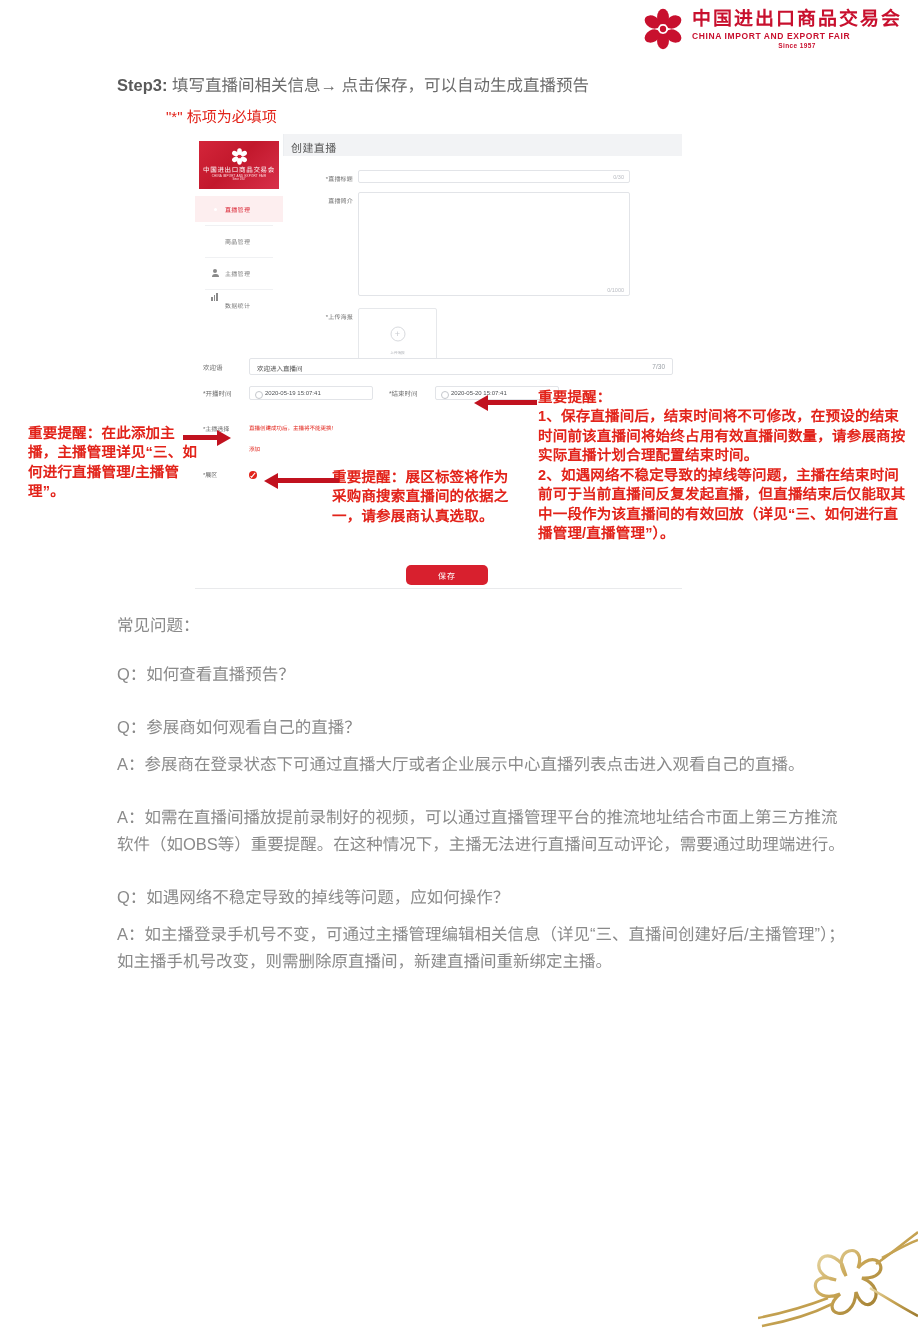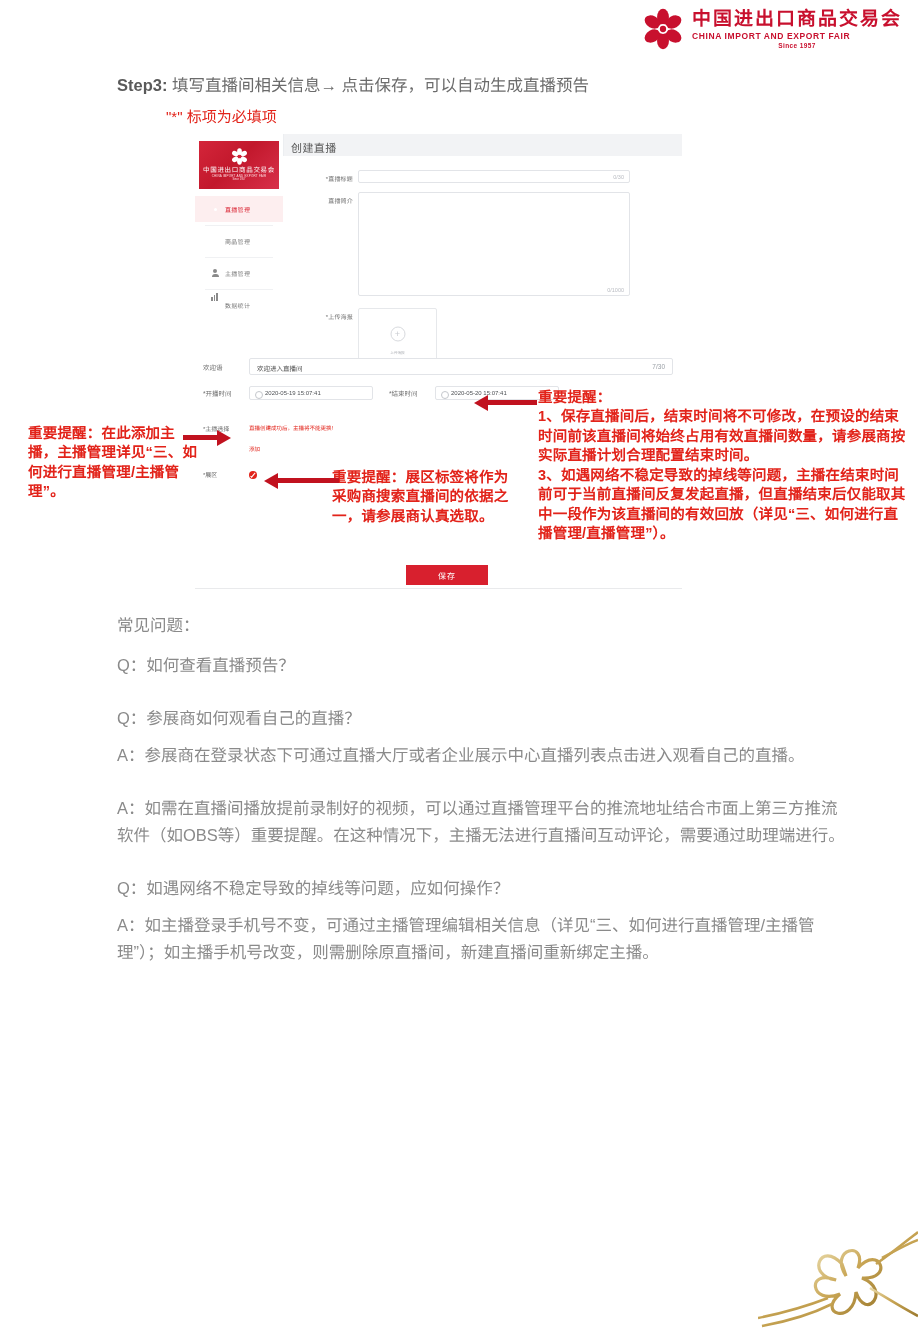--- a/index.html
+++ b/index.html
@@ -172,21 +172,21 @@
     background: #e2231a; position: relative;
   }
   .zone-dot::after {
     content: ""; position: absolute; left: 2.8px; top: 1px;
     width: 2.4px; height: 5.5px; border: 1px solid #fff; border-top: 0; border-left: 0;
     transform: rotate(40deg); box-sizing: border-box;
   }
 
   .save-btn {
     position: absolute; left: 406px; top: 565px;
-    width: 82px; height: 20px; border-radius: 0;
+    width: 82px; height: 20px; border-radius: 5px;
     background: #d8202e; color: #fff; font-size: 8px;
     display: flex; align-items: center; justify-content: center;
     letter-spacing: 1px;
   }
   .shot-bottom-rule {
     position: absolute; left: 195px; top: 588px; width: 487px; height: 1px; background: #e9eaec;
   }
 
   
   .anno {
@@ -203,21 +203,21 @@
   .arrow-line { position: absolute; height: 5px; background: #c1121f; top: 0; left: 0; }
   .arrow-head {
     position: absolute; top: -5.5px; width: 0; height: 0;
     border-top: 8px solid transparent; border-bottom: 8px solid transparent;
   }
   .arrow-right .arrow-head { border-left: 14px solid #c1121f; }
   .arrow-left  .arrow-head { border-right: 14px solid #c1121f; left: 0; }
 
   
   .faq { position: absolute; left: 117px; top: 612px; width: 730px; }
-  .faq-title { font-size: 16.5px; color: #8a8a8a; margin-bottom: 16px; }
+  .faq-title { font-size: 16.5px; color: #8a8a8a; margin-bottom: 25px; }
   .qa { margin-bottom: 26px; }
   .qa p {
     margin: 0 0 11px 0;
     font-size: 16.5px; line-height: 1.62; color: #8a8a8a;
   }
   .qa p.ans { color: #8a8a8a; }
 
   
   .ribbon { position: absolute; right: 0; bottom: 0; width: 160px; height: 120px; }
 </style>
@@ -369,21 +369,21 @@
   </div>
 </div>
 
 <div class="save-btn">保存</div>
 <div class="shot-bottom-rule"></div>
 
 <div class="anno anno-left">重要提醒：在此添加主播，主播管理详见“三、如何进行直播管理/主播管理”。</div>
 <div class="anno anno-mid">重要提醒：展区标签将作为采购商搜索直播间的依据之一，请参展商认真选取。</div>
 <div class="anno anno-right" style="white-space: pre-wrap;">重要提醒：
 1、保存直播间后，结束时间将不可修改，在预设的结束时间前该直播间将始终占用有效直播间数量，请参展商按实际直播计划合理配置结束时间。
-3、如遇网络不稳定导致的掉线等问题，主播在结束时间前可于当前直播间反复发起直播，但直播结束后仅能取其中一段作为该直播间的有效回放（详见“三、如何进行直播管理/直播管理”）。</div>
+2、如遇网络不稳定导致的掉线等问题，主播在结束时间前可于当前直播间反复发起直播，但直播结束后仅能取其中一段作为该直播间的有效回放（详见“三、如何进行直播管理/直播管理”）。</div>
 
 <div class="arrow arrow-right" style="left:183px; top:435px; width:48px;">
   <div class="arrow-line" style="width:36px;"></div>
   <div class="arrow-head" style="left:34px;"></div>
 </div>
 <div class="arrow arrow-left" style="left:264px; top:478px; width:66px;">
   <div class="arrow-line" style="width:62px; left:13px;"></div>
   <div class="arrow-head" style="left:0;"></div>
 </div>
 <div class="arrow arrow-left" style="left:474px; top:400px; width:62px;">
@@ -399,21 +399,21 @@
   </div>
   <div class="qa">
     <p>Q：参展商如何观看自己的直播？</p>
     <p class="ans">A：参展商在登录状态下可通过直播大厅或者企业展示中心直播列表点击进入观看自己的直播。</p>
   </div>
   <div class="qa">
     <p class="ans">A：如需在直播间播放提前录制好的视频，可以通过直播管理平台的推流地址结合市面上第三方推流软件（如OBS等）重要提醒。在这种情况下，主播无法进行直播间互动评论，需要通过助理端进行。</p>
   </div>
   <div class="qa">
     <p>Q：如遇网络不稳定导致的掉线等问题，应如何操作？</p>
-    <p class="ans">A：如主播登录手机号不变，可通过主播管理编辑相关信息（详见“三、如何进行直播管理/主播管理”）；如主播手机号改变，则需删除原直播间，新建直播间重新绑定主播。</p>
+    <p class="ans">A：如主播登录手机号不变，可通过主播管理编辑相关信息（详见“三、直播间创建好后/主播管理”）；如主播手机号改变，则需删除原直播间，新建直播间重新绑定主播。</p>
   </div>
 </div>
 
 <svg class="ribbon" viewBox="0 0 160 120">
   <defs>
     <linearGradient id="gold" x1="0" y1="0" x2="1" y2="1">
       <stop offset="0%" stop-color="#e8d9a8"></stop>
       <stop offset="45%" stop-color="#c9a655"></stop>
       <stop offset="100%" stop-color="#9c7a2e"></stop>
     </linearGradient>

